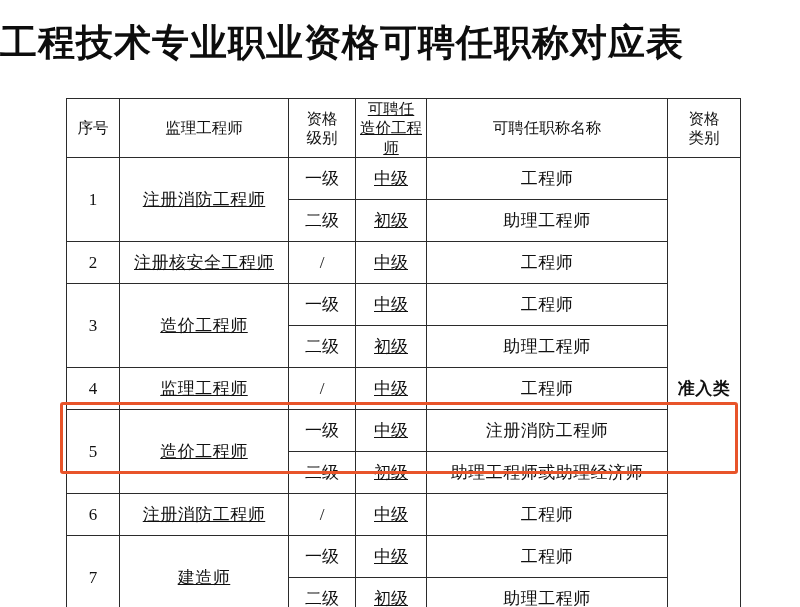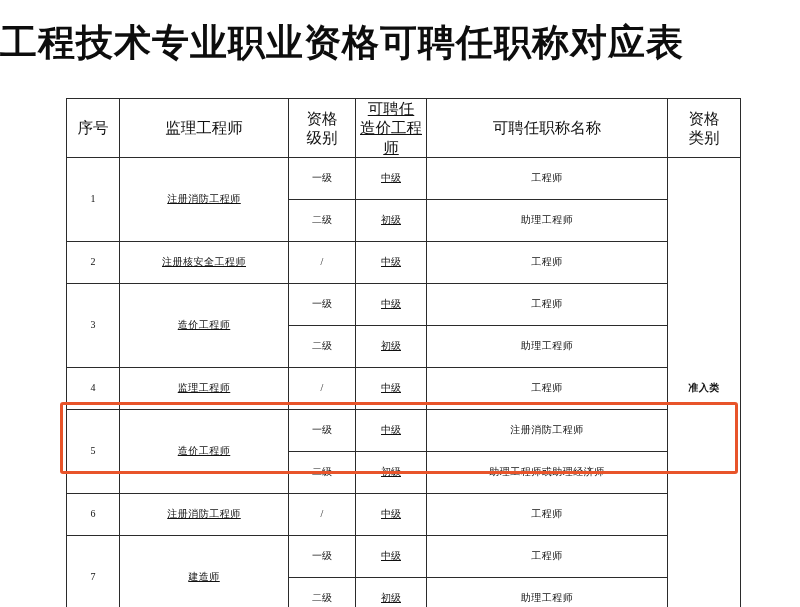--- a/index.html
+++ b/index.html
@@ -40,21 +40,21 @@
   table.qual {
     border-collapse: collapse;
     width: 668px;
     table-layout: fixed;
     background: #fff;
   }
   table.qual td, table.qual th {
     border: 1px solid #2b2b2b;
     text-align: center;
     vertical-align: middle;
-    font-size: 10px;
+    font-size: 17px;
     font-family: "Liberation Serif", serif;
     color: #111;
     padding: 0;
     height: 41px;
     line-height: 1.25;
   }
   table.qual thead td {
     height: 58px;
     font-size: 15.5px;
   }

